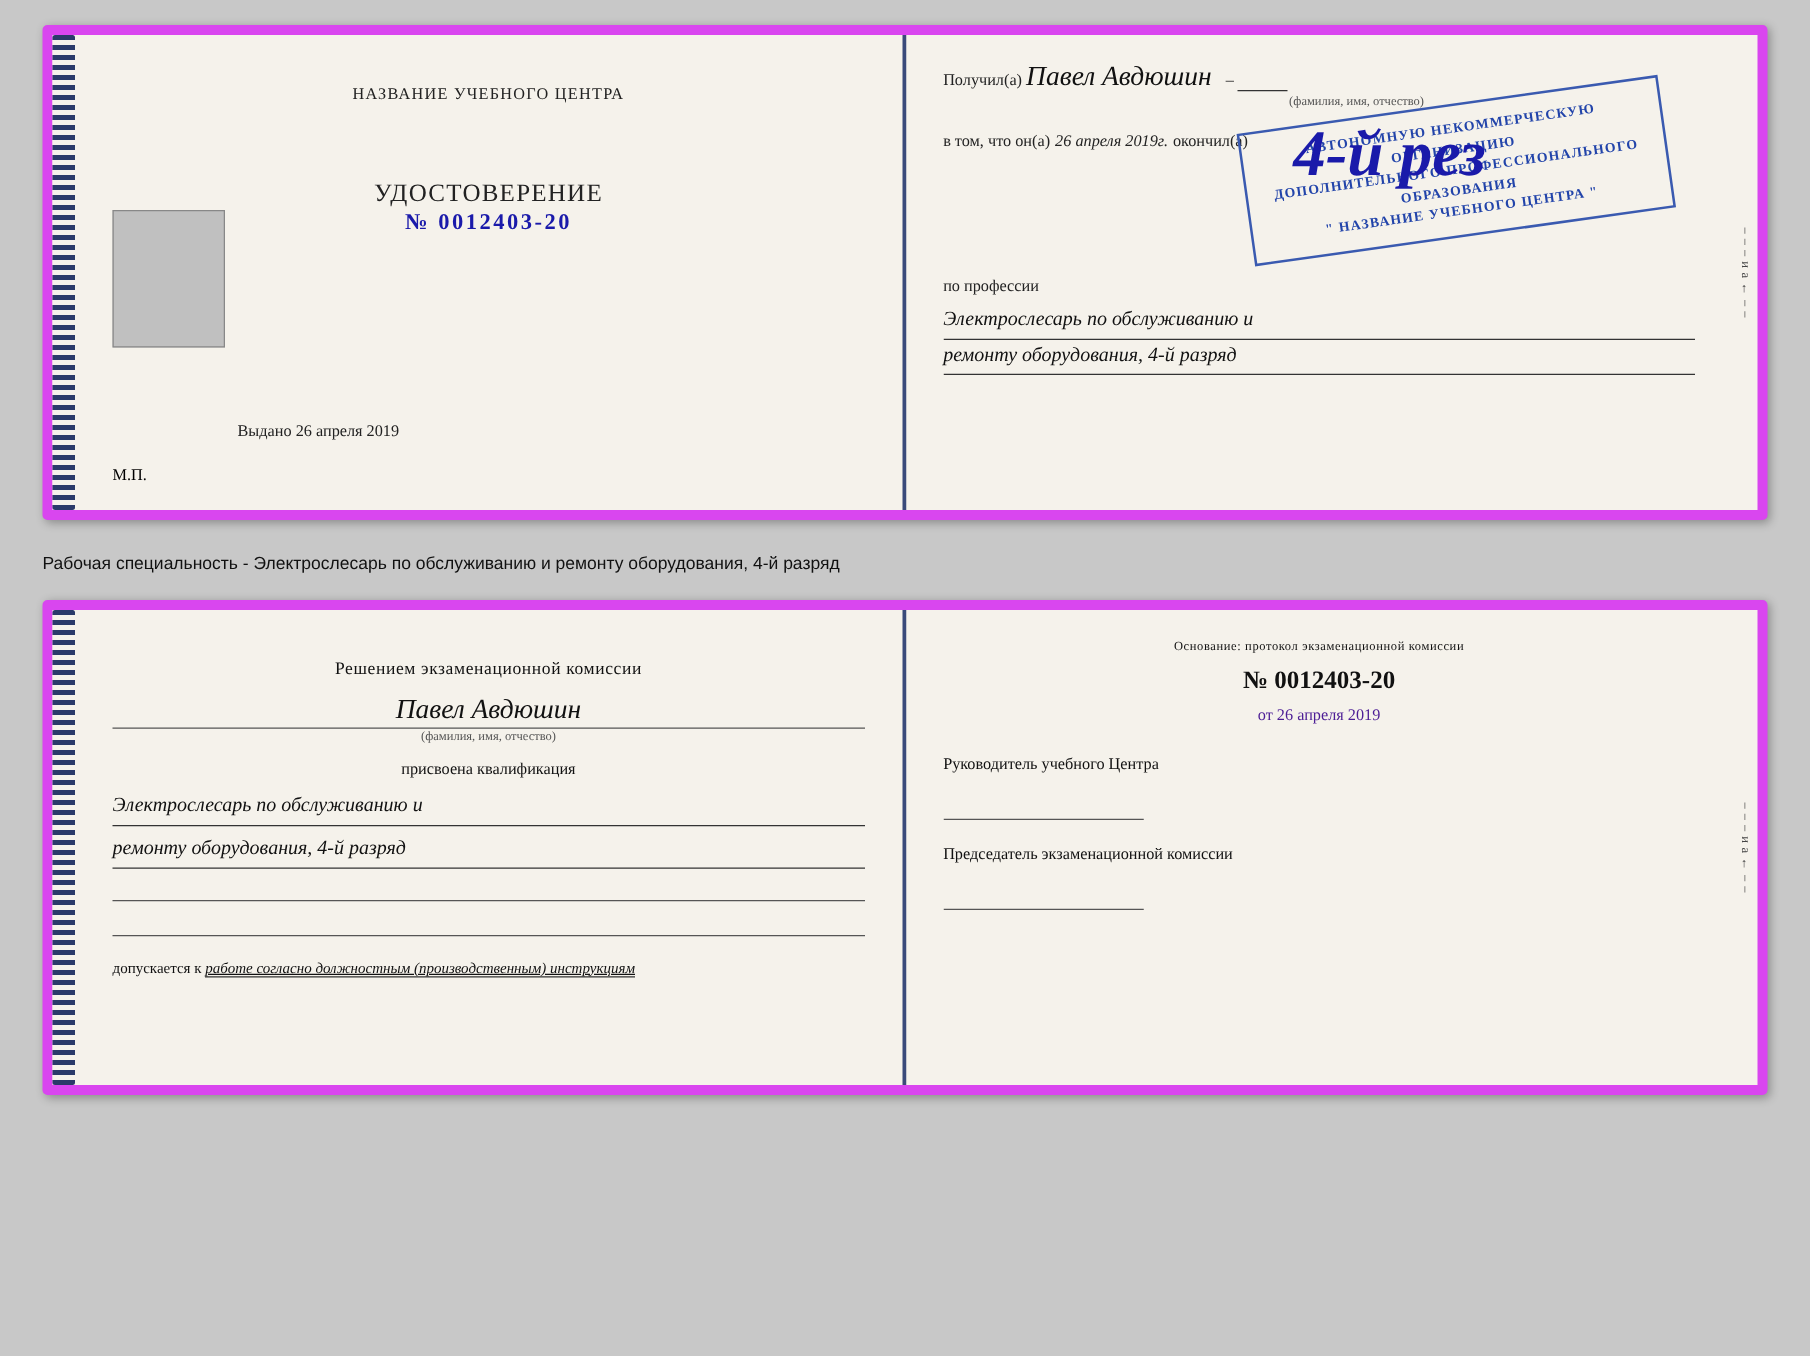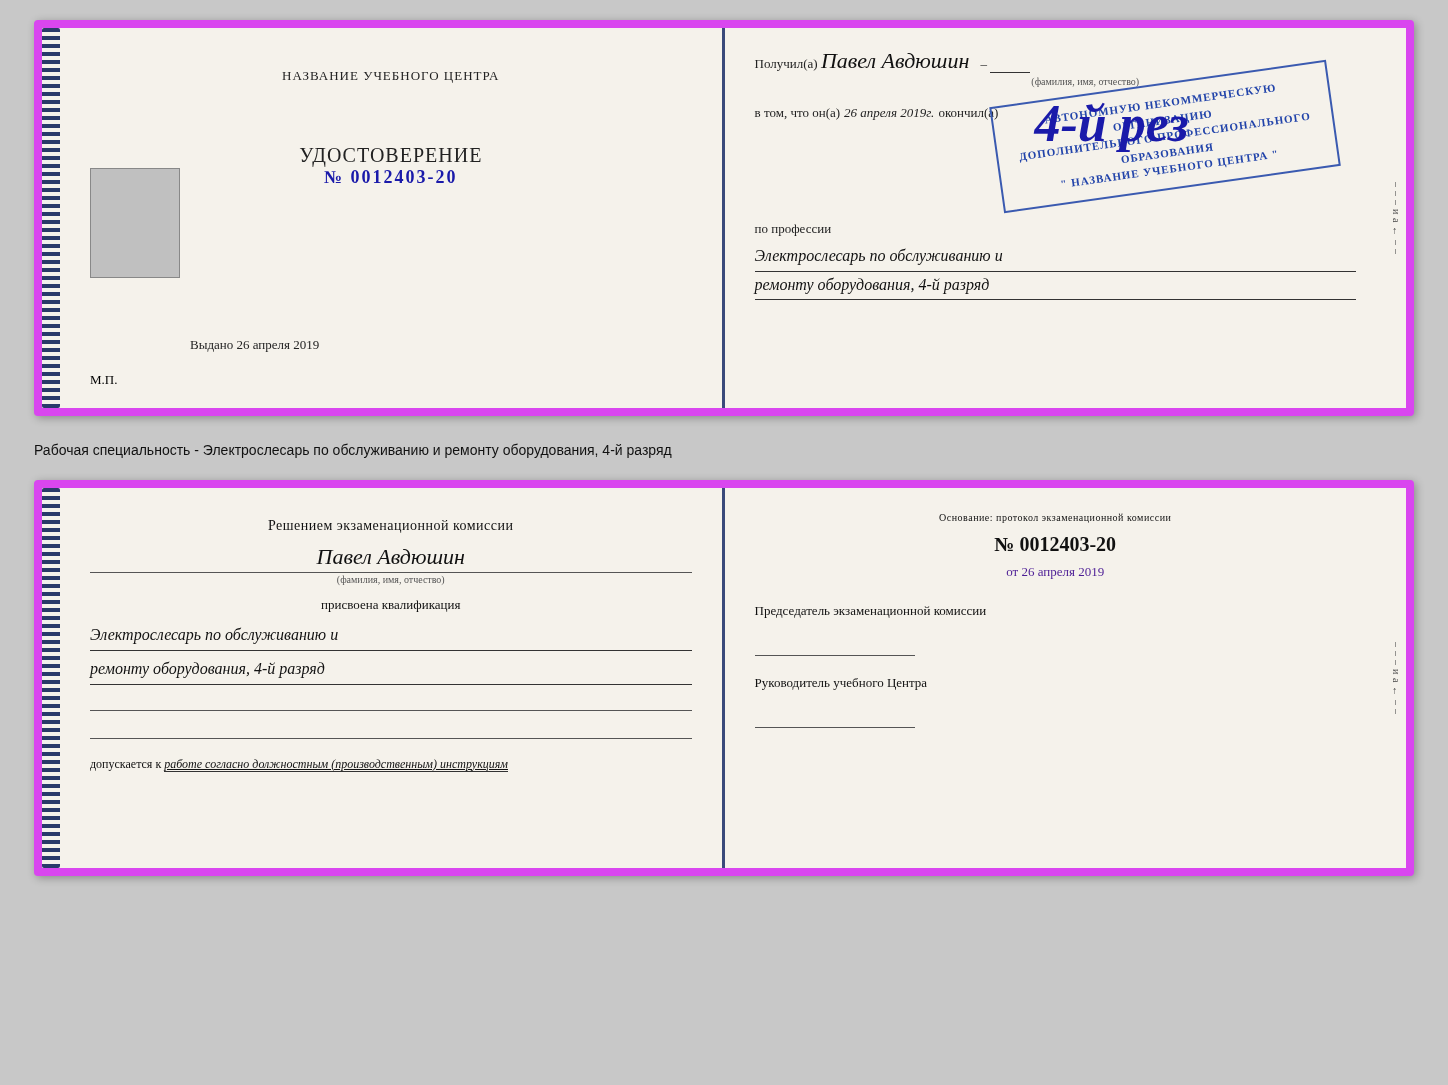--- a/index.html
+++ b/index.html
@@ -184,21 +184,21 @@
     .between-docs {
       width: 1380px;
       padding: 8px 0 4px 0;
       font-size: 14px;
       color: #111;
       font-family: Arial, sans-serif;
     }
 
     
     .bottom-left-page {
-      padding: 30px 30px;
+      padding: 40px 30px;
     }
     .resheniem-title {
       font-size: 14px;
       letter-spacing: 0.5px;
       text-align: center;
       color: #111;
       margin-bottom: 10px;
     }
     .person-name-large {
       font-size: 22px;
@@ -409,26 +409,26 @@
 
   <div class="doc-page bottom-right-page">
     <div class="osnovanie">Основание: протокол экзаменационной комиссии</div>
     <div class="protocol-number">№ 0012403-20</div>
     <div class="ot-date">
       <span>от</span>
       <span>26 апреля 2019</span>
     </div>
 
     <div class="podpis-block">
+      <div class="podpis-label">Руководитель учебного Центра</div>
+      <div class="podpis-line"></div>
+    </div>
+
+    <div class="podpis-block">
       <div class="podpis-label">Председатель экзаменационной комиссии</div>
-      <div class="podpis-line"></div>
-    </div>
-
-    <div class="podpis-block">
-      <div class="podpis-label">Руководитель учебного Центра</div>
       <div class="podpis-line"></div>
     </div>
   </div>
 
   <div class="right-edge-labels">
     <span class="edge-char">–</span>
     <span class="edge-char">–</span>
     <span class="edge-char">–</span>
     <span class="edge-char">и</span>
     <span class="edge-char">а</span>

